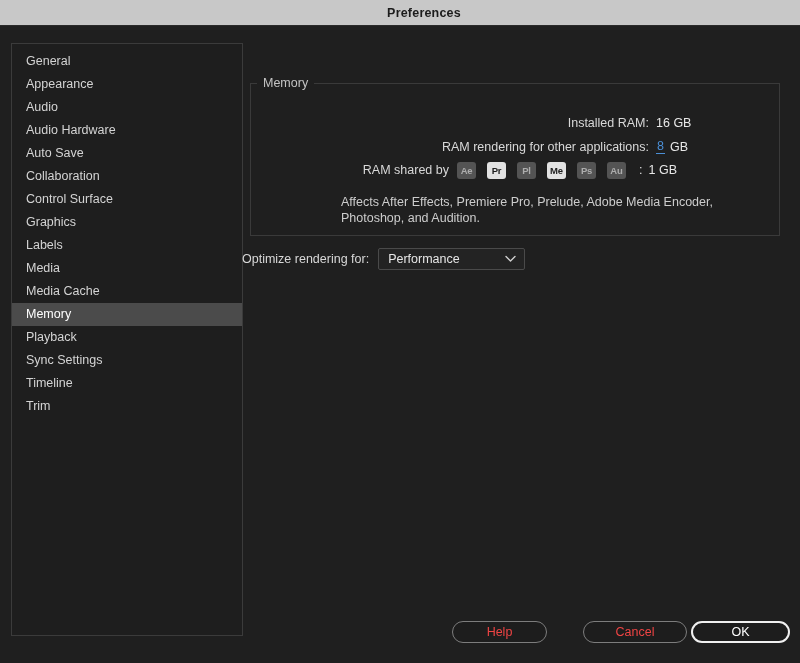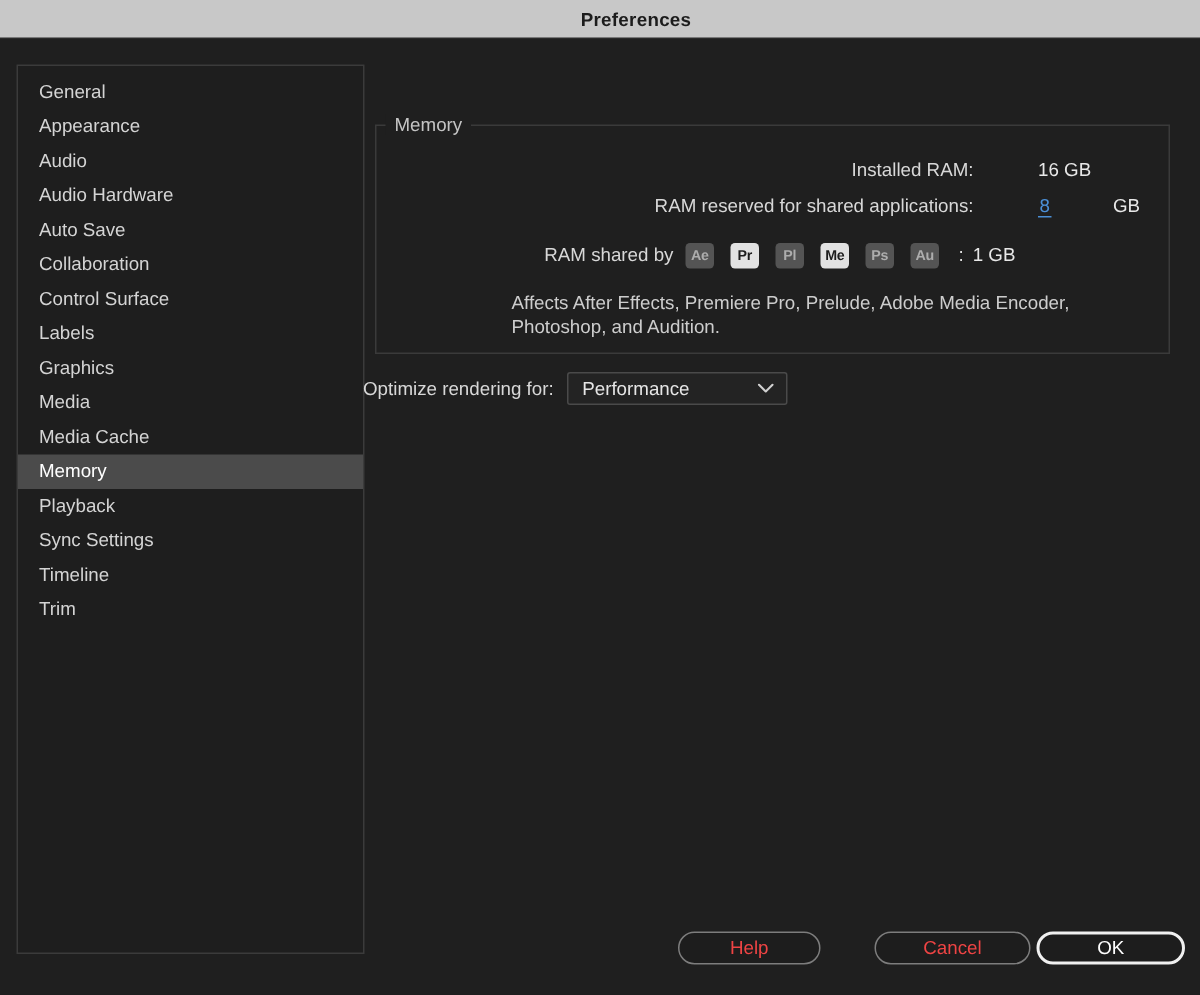--- a/index.html
+++ b/index.html
@@ -99,26 +99,25 @@
   }
 
   .mem-rows {
     position: absolute;
     left: 0;
     top: 22px;
     width: 100%;
   }
   .mem-row {
     display: flex;
-    align-items: flex-start;
+    align-items: flex-end;
     height: 24px;
     font-size: 12.5px;
     color: #d8d8d8;
     white-space: nowrap;
-    gap: 36px;
   }
   .mem-label {
     width: 398px;
     text-align: right;
     padding-right: 7px;
     color: #d8d8d8;
   }
   .mem-value {
     color: #e8e8e8;
   }
@@ -267,22 +266,22 @@
 
   <div class="sidebar">
 
   <div class="sidebar-item">General</div>
       <div class="sidebar-item">Appearance</div>
       <div class="sidebar-item">Audio</div>
       <div class="sidebar-item">Audio Hardware</div>
       <div class="sidebar-item">Auto Save</div>
       <div class="sidebar-item">Collaboration</div>
       <div class="sidebar-item">Control Surface</div>
+      <div class="sidebar-item">Graphics</div>
       <div class="sidebar-item">Labels</div>
-      <div class="sidebar-item">Graphics</div>
       <div class="sidebar-item">Media</div>
       <div class="sidebar-item">Media Cache</div>
       <div class="sidebar-item selected">Memory</div>
       <div class="sidebar-item">Playback</div>
       <div class="sidebar-item">Sync Settings</div>
       <div class="sidebar-item">Timeline</div>
       <div class="sidebar-item">Trim</div>
     </div>
 
   <div class="content">
@@ -291,21 +290,21 @@
       <div class="groupbox-legend">Memory</div>
 
       <div class="mem-rows">
 
         <div class="mem-row">
           <span class="mem-label">Installed RAM:</span>
           <span class="mem-value">16 GB</span>
         </div>
 
         <div class="mem-row">
-          <span class="mem-label">RAM reserved for shared applications:</span>
+          <span class="mem-label">RAM rendering for other applications:</span>
           <span class="scrub-value">8</span>
           <span class="mem-value" style="margin-left:5px;">GB</span>
         </div>
 
         <div class="shared-row">
           <span class="shared-label">RAM shared by</span>
           <span class="app-badges">
 
           <span class="app-badge">Ae</span>
               <span class="app-badge on">Pr</span>

